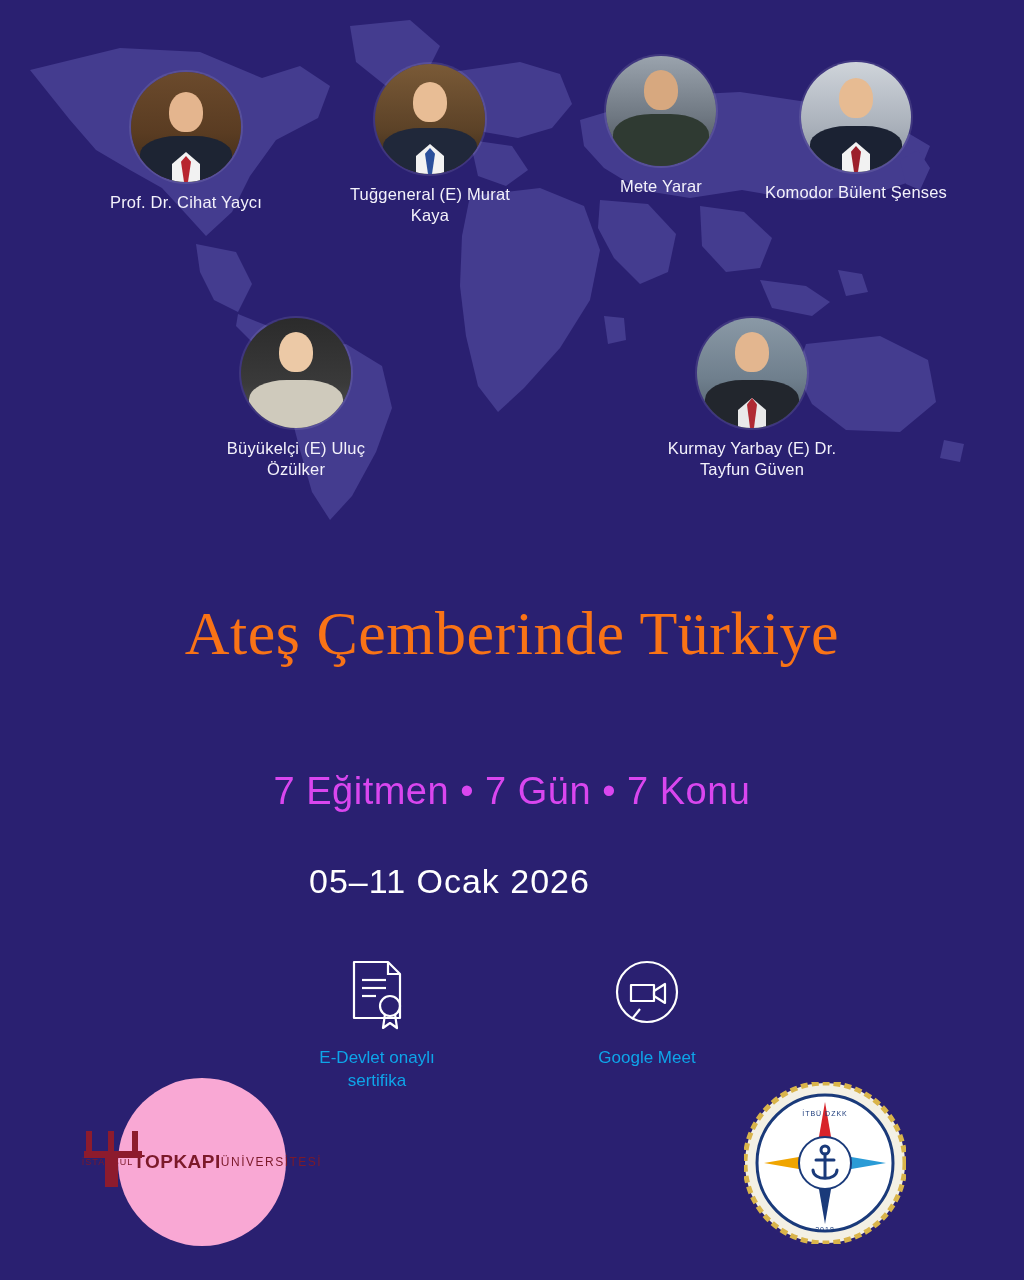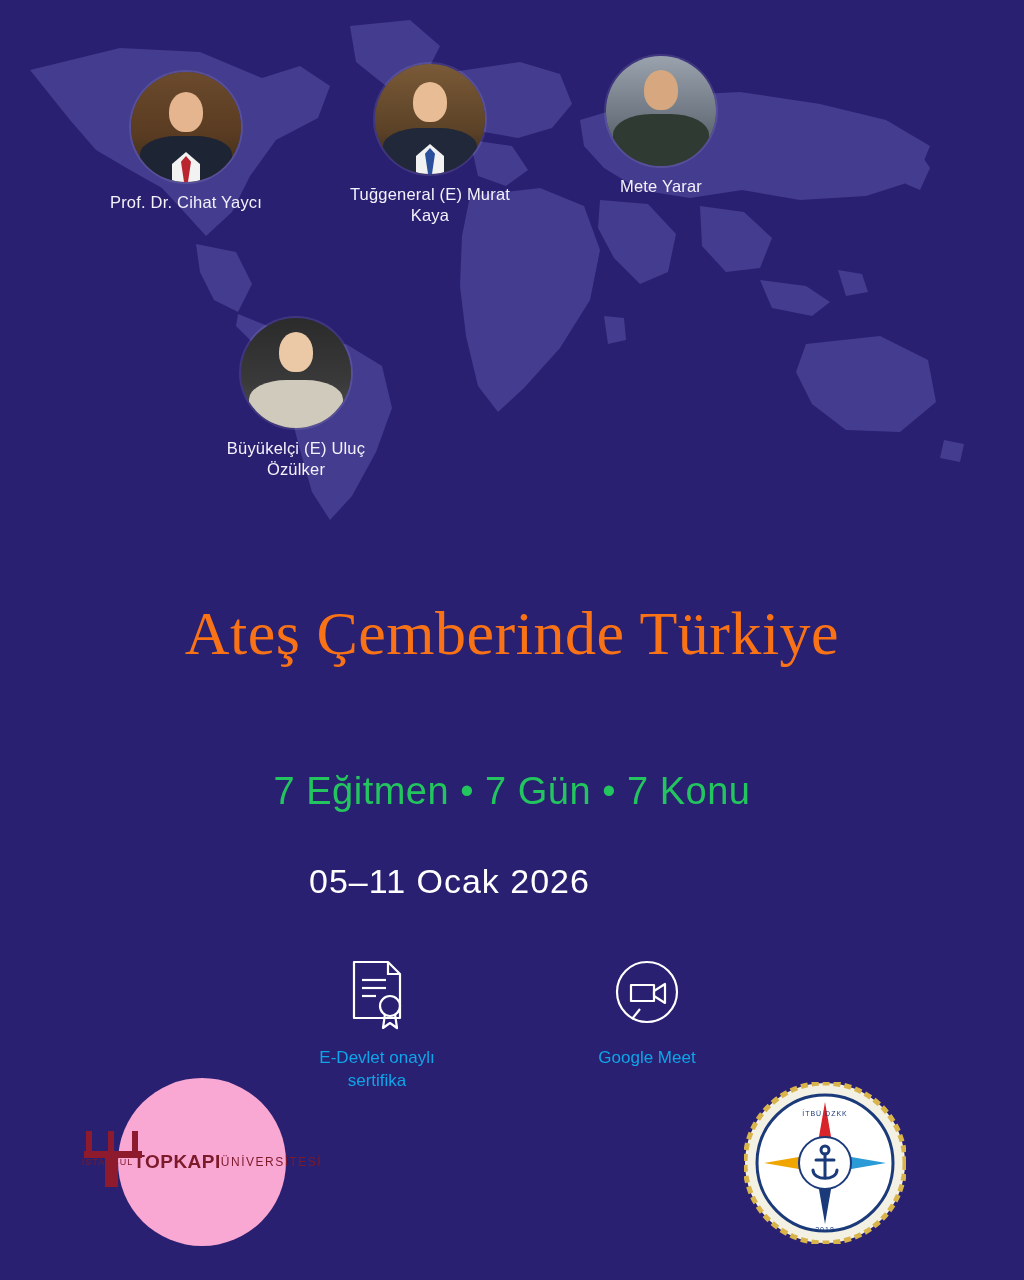--- a/index.html
+++ b/index.html
@@ -107,21 +107,21 @@
     white-space: nowrap;
   }
 
   .subtitle {
     position: absolute;
     top: 770px;
     width: 1024px;
     text-align: center;
     font-size: 38px;
     letter-spacing: 0.5px;
-    color: #22c55e;
+    color: #d946ef;
   }
 
   .dates {
     position: absolute;
     top: 862px;
     width: 899px;
     text-align: center;
     font-size: 34px;
     letter-spacing: 1px;
     color: #ffffff;
@@ -256,31 +256,51 @@
 
   <div class="speaker" style="left:561px; top:56px;">
     <div class="avatar">
       <div class="bg" style="background:linear-gradient(180deg,#9aa3ad 0%,#6f7882 55%,#454c55 100%)"></div>
       <div class="head" style="top:14px;width:34px;height:40px;background:#d7a87f"></div>
       <div class="body" style="width:96px;height:52px;background:#2f3a32"></div>
     </div>
     <div class="speaker-name">Mete Yarar</div>
   </div>
 
+  <div class="speaker" style="left:756px; top:62px;">
+    <div class="avatar">
+      <div class="bg" style="background:linear-gradient(180deg,#cfd4da 0%,#a9b0ba 60%,#7f8893 100%)"></div>
+      <div class="head" style="top:16px;width:34px;height:40px;background:#e7bb92"></div>
+      <div class="body" style="width:92px;height:46px;background:#1b2233"></div>
+      <div class="shirt"></div>
+      <div class="tie" style="background:#9c1f2b"></div>
+    </div>
+    <div class="speaker-name">Komodor Bülent Şenses</div>
+  </div>
 
   <div class="speaker" style="left:196px; top:318px;">
     <div class="avatar">
       <div class="bg" style="background:linear-gradient(180deg,#2b2b2b 0%,#3a3a3a 60%,#575757 100%)"></div>
       <div class="head" style="top:14px;width:34px;height:40px;background:#ecc9a6"></div>
       <div class="body" style="width:94px;height:48px;background:#cfcabc"></div>
     </div>
     <div class="speaker-name">Büyükelçi (E) Uluç Özülker</div>
   </div>
 
 
+  <div class="speaker" style="left:652px; top:318px;">
+    <div class="avatar">
+      <div class="bg" style="background:linear-gradient(180deg,#8a99a6 0%,#6f7f8d 55%,#4d5a66 100%)"></div>
+      <div class="head" style="top:14px;width:34px;height:40px;background:#e3b68f"></div>
+      <div class="body" style="width:94px;height:48px;background:#22262d"></div>
+      <div class="shirt" style="background:#e9e9e9"></div>
+      <div class="tie" style="background:#b02a33;height:30px"></div>
+    </div>
+    <div class="speaker-name">Kurmay Yarbay (E) Dr. Tayfun Güven</div>
+  </div>
 
 </div>
 
 <div class="title">Ateş Çemberinde Türkiye</div>
 <div class="subtitle">7 Eğitmen • 7 Gün  • 7 Konu</div>
 <div class="dates">05–11 Ocak 2026</div>
 
 <div class="features">
 
   <div class="feature">

